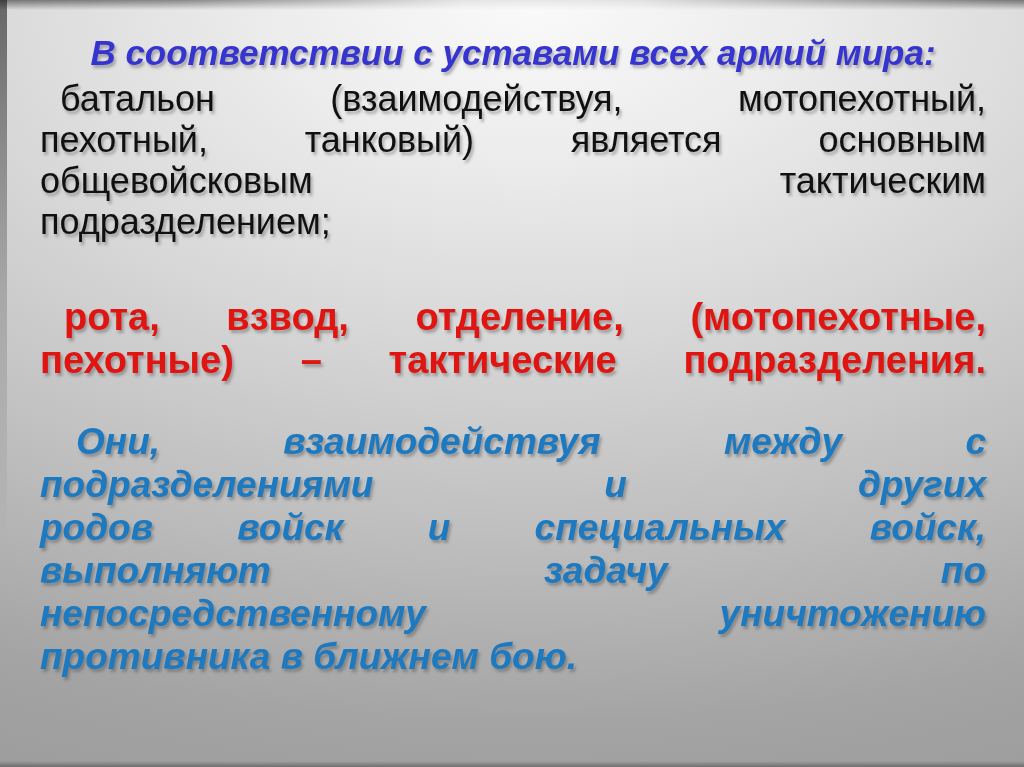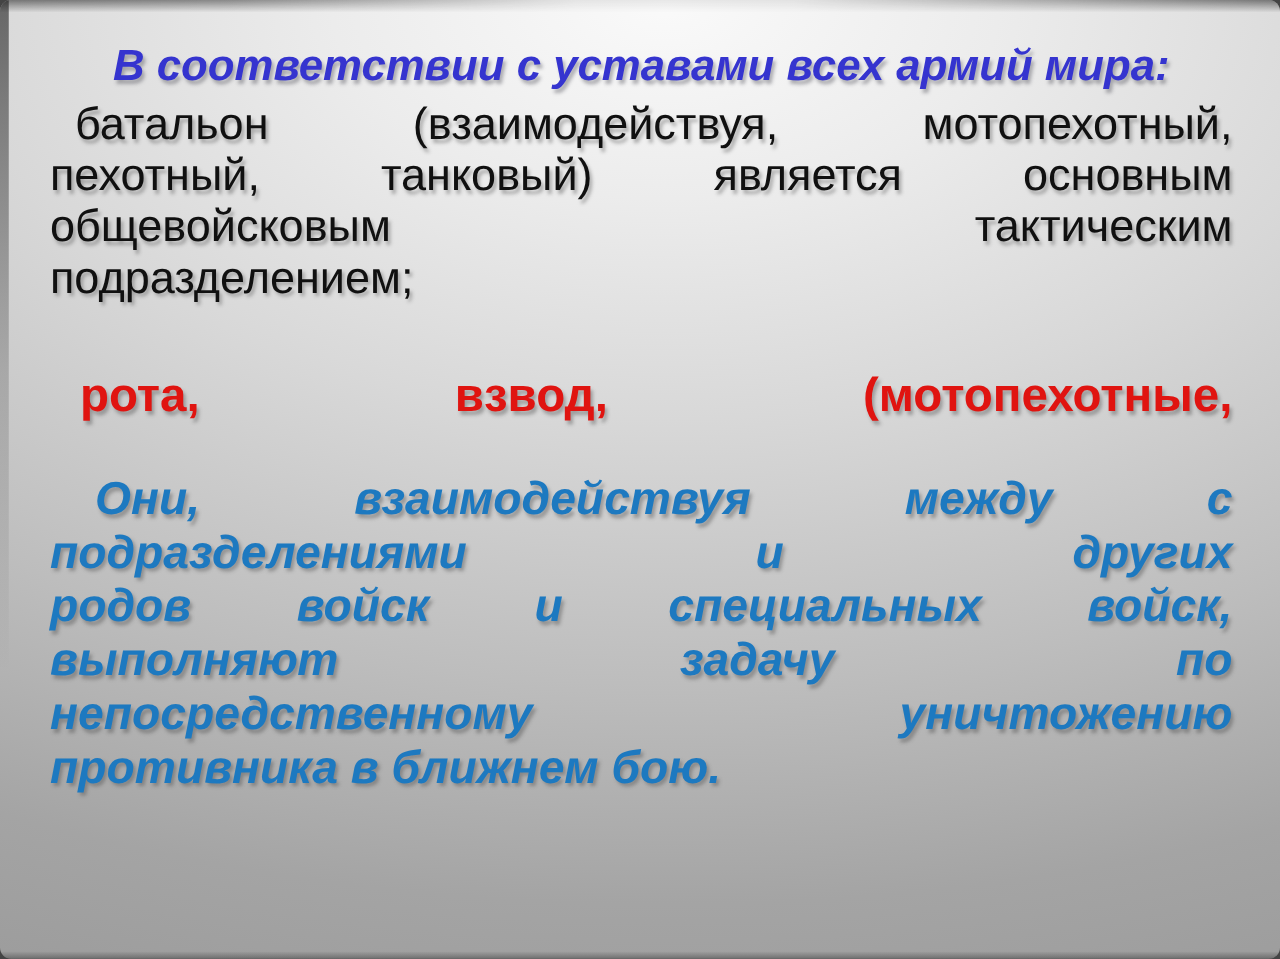--- a/index.html
+++ b/index.html
@@ -5,21 +5,20 @@
   html,body{margin:0;padding:0;background:#444;}
   .slide{
     position:relative;
     width:1024px;height:767px;
     overflow:hidden;
     font-family:"Liberation Sans","DejaVu Sans",sans-serif;
     background:
       radial-gradient(145% 115% at 52% 0%,
         #fafafa 0%, #ececec 18%, #d8d8d8 38%,
         #bdbdbd 62%, #a4a4a4 82%, #999999 100%);
-    border-radius: 9px;
   }
   
   .edge-top{
     position:absolute;left:0;top:0;width:100%;height:10px;
     background:linear-gradient(to bottom, rgba(30,30,30,0.55), rgba(30,30,30,0));
     -webkit-mask-image:linear-gradient(to right, rgba(0,0,0,1) 0%, rgba(0,0,0,0.85) 18%, rgba(0,0,0,0.15) 45%, rgba(0,0,0,0.15) 62%, rgba(0,0,0,0.7) 88%, rgba(0,0,0,1) 100%);
     mask-image:linear-gradient(to right, rgba(0,0,0,1) 0%, rgba(0,0,0,0.85) 18%, rgba(0,0,0,0.15) 45%, rgba(0,0,0,0.15) 62%, rgba(0,0,0,0.7) 88%, rgba(0,0,0,1) 100%);
   }
   .edge-left{
     position:absolute;left:0;top:0;width:7px;height:70%;
@@ -98,21 +97,28 @@
           <span>общевойсковым</span>
           <span>тактическим</span>
         </div>
         <div class="tline">подразделением;</div>
       </div>
 
     <div class="para para-red" style="color: rgb(224, 20, 16);">
         <div class="tline just" style="padding-left: 24px;">
           <span>рота,</span>
           <span>взвод,</span>
+          <span>отделение,</span>
           <span>(мотопехотные,</span>
+        </div>
+        <div class="tline just">
+          <span>пехотные)</span>
+          <span>–</span>
+          <span>тактические</span>
+          <span>подразделения.</span>
         </div>
       </div>
 
     <div class="para para-blue" style="color: rgb(29, 121, 192);">
         <div class="tline just" style="padding-left: 36px; justify-content: space-between;">
           <span>Они,</span>
           <span>взаимодействуя</span>
           <span>между</span>
           <span>с</span>
         </div>

